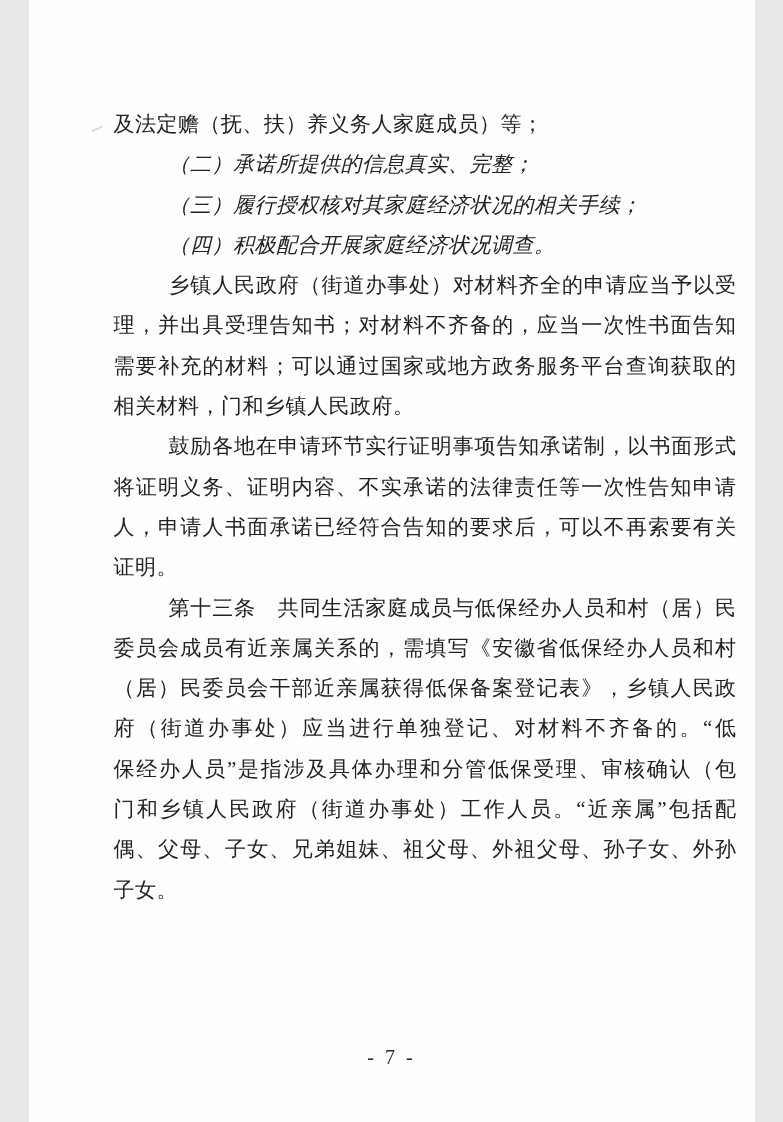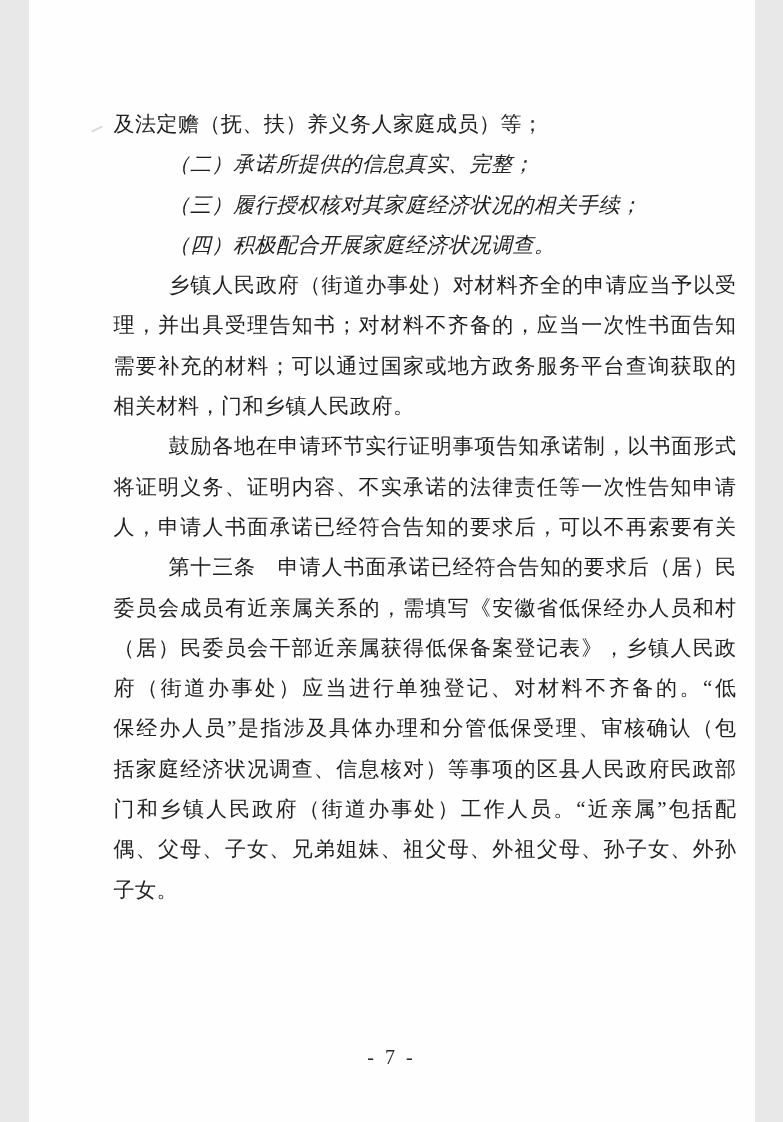--- a/index.html
+++ b/index.html
@@ -79,26 +79,26 @@
     <div class="line item">（四）积极配合开展家庭经济状况调查。</div>
 
     <div class="line fill ind">乡镇人民政府（街道办事处）对材料齐全的申请应当予以受</div>
     <div class="line fill">理，并出具受理告知书；对材料不齐备的，应当一次性书面告知</div>
     <div class="line fill">需要补充的材料；可以通过国家或地方政务服务平台查询获取的</div>
     <div class="line">相关材料，门和乡镇人民政府。</div>
 
     <div class="line fill ind">鼓励各地在申请环节实行证明事项告知承诺制，以书面形式</div>
     <div class="line fill">将证明义务、证明内容、不实承诺的法律责任等一次性告知申请</div>
     <div class="line fill">人，申请人书面承诺已经符合告知的要求后，可以不再索要有关</div>
+    <div class="line">证明。</div>
 
-    <div class="line fill ind"><span class="art">第十三条</span><span>　申请人书面承诺已经符合告知的要求后（居）民</span></div>
+    <div class="line fill ind"><span class="art">第十三条</span><span>　共同生活家庭成员与低保经办人员和村（居）民</span></div>
     <div class="line fill">委员会成员有近亲属关系的，需填写《安徽省低保经办人员和村</div>
     <div class="line fill">（居）民委员会干部近亲属获得低保备案登记表》，乡镇人民政</div>
     <div class="line fill">府（街道办事处）应当进行单独登记、对材料不齐备的。“低</div>
     <div class="line fill">保经办人员”是指涉及具体办理和分管低保受理、审核确认（包</div>
-    <div class="line fill">括家庭经济状况调查、信息核对）等事项的区县人民政府民政部</div>
     <div class="line fill">门和乡镇人民政府（街道办事处）工作人员。“近亲属”包括配</div>
     <div class="line fill">偶、父母、子女、兄弟姐妹、祖父母、外祖父母、孙子女、外孙</div>
     <div class="line">子女。</div>
   </div>
 
   <div class="footer">- 7 -</div>
 </div>
 
 </body></html>

